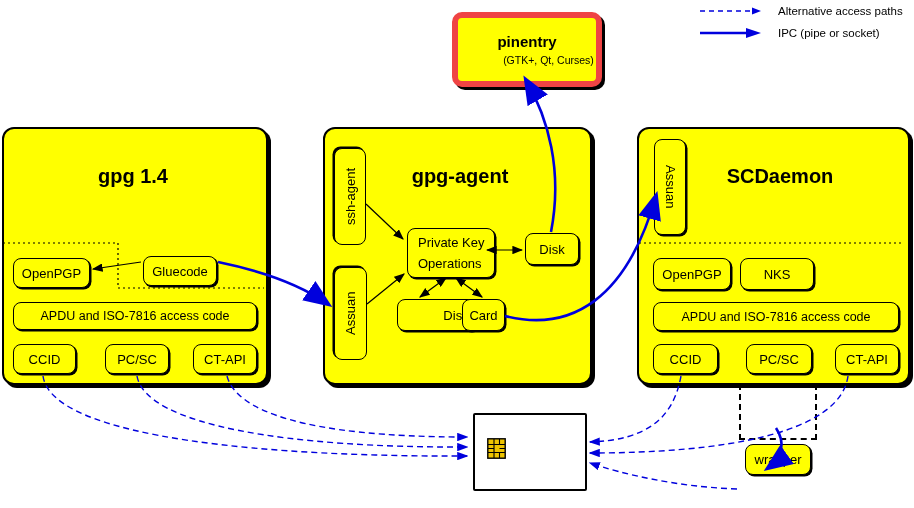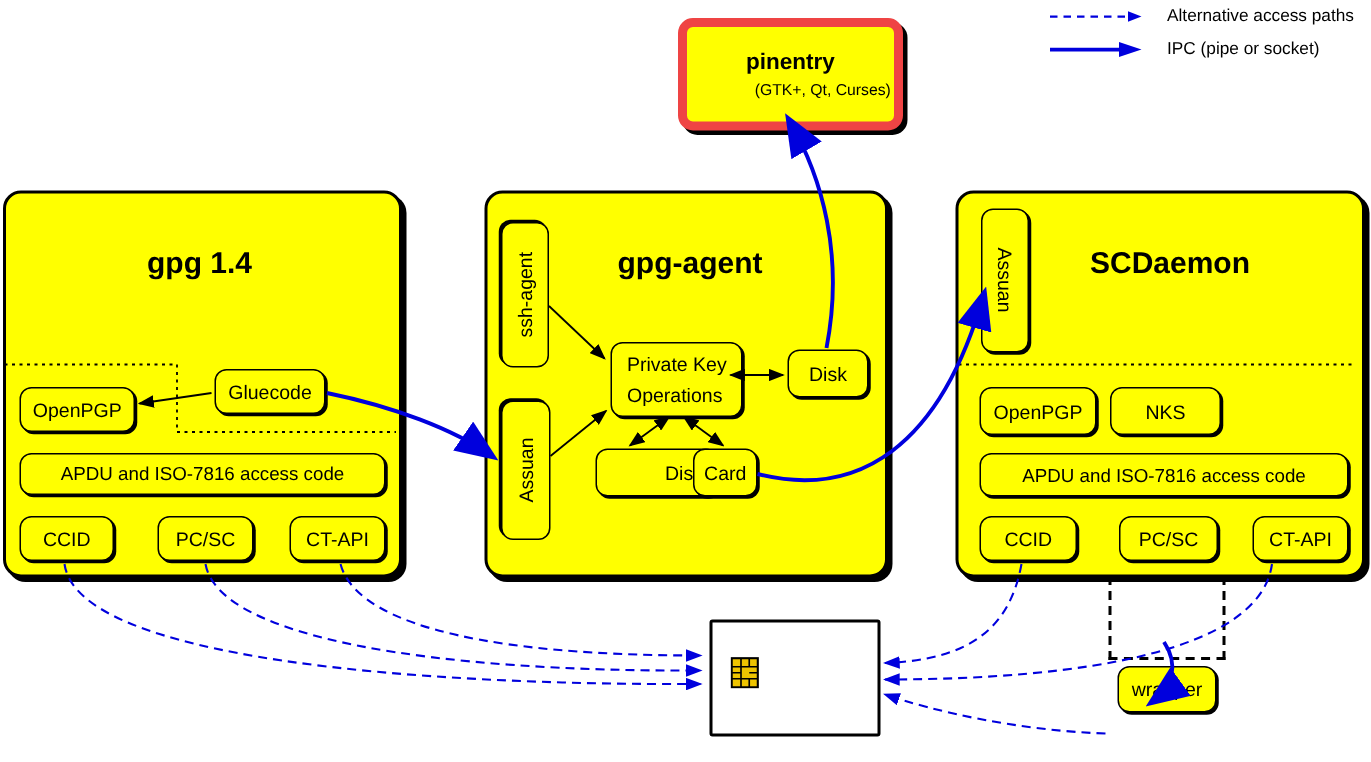--- a/index.html
+++ b/index.html
@@ -55,21 +55,21 @@
   </div>
 
   <div id="pinentry-box">
     <div class="t">pinentry</div>
     <div class="s">(GTK+, Qt, Curses)</div>
   </div>
 
   <div class="bigbox" style="left:2px;top:127px;width:262px;height:254px;"></div>
   <div class="title" style="left:2px;top:165px;width:262px;">gpg 1.4</div>
   <div class="sbox" style="left:13px;top:258px;width:75px;height:28px;">OpenPGP</div>
-  <div class="sbox" style="left:143px;top:246px;width:72px;height:28px;">Gluecode</div>
+  <div class="sbox" style="left:143px;top:256px;width:72px;height:28px;">Gluecode</div>
   <div class="sbox" style="left:13px;top:302px;width:242px;height:26px;font-size:12.5px;">APDU and ISO-7816 access code</div>
   <div class="sbox" style="left:13px;top:344px;width:61px;height:28px;">CCID</div>
   <div class="sbox" style="left:105px;top:344px;width:62px;height:28px;">PC/SC</div>
   <div class="sbox" style="left:193px;top:344px;width:62px;height:28px;">CT-API</div>
 
   <div class="bigbox" style="left:323px;top:127px;width:265px;height:254px;"></div>
   <div class="title" style="left:370px;top:165px;width:180px;">gpg-agent</div>
   <div class="sbox vup" style="left:334px;top:148px;width:30px;height:95px;">ssh-agent</div>
   <div class="sbox vup" style="left:334px;top:267px;width:31px;height:91px;">Assuan</div>
   <div class="sbox pko" style="left:407px;top:228px;width:76px;height:48px;">

